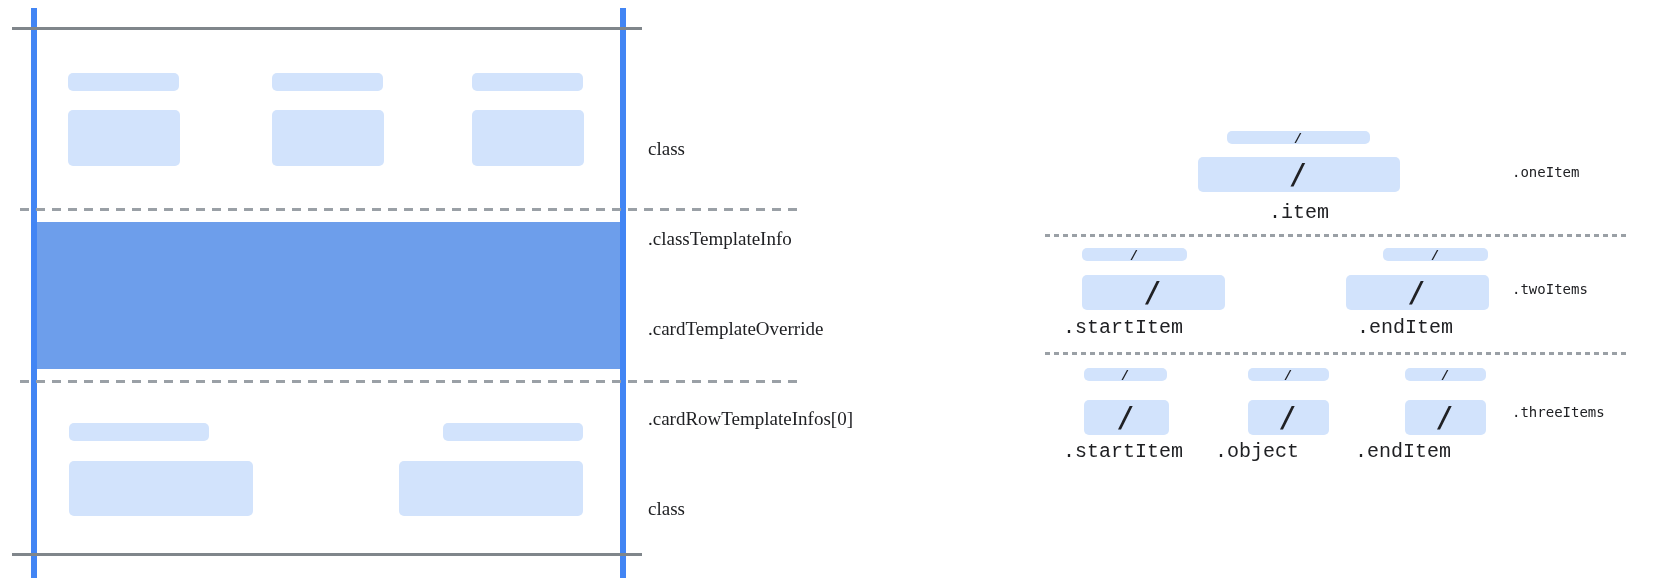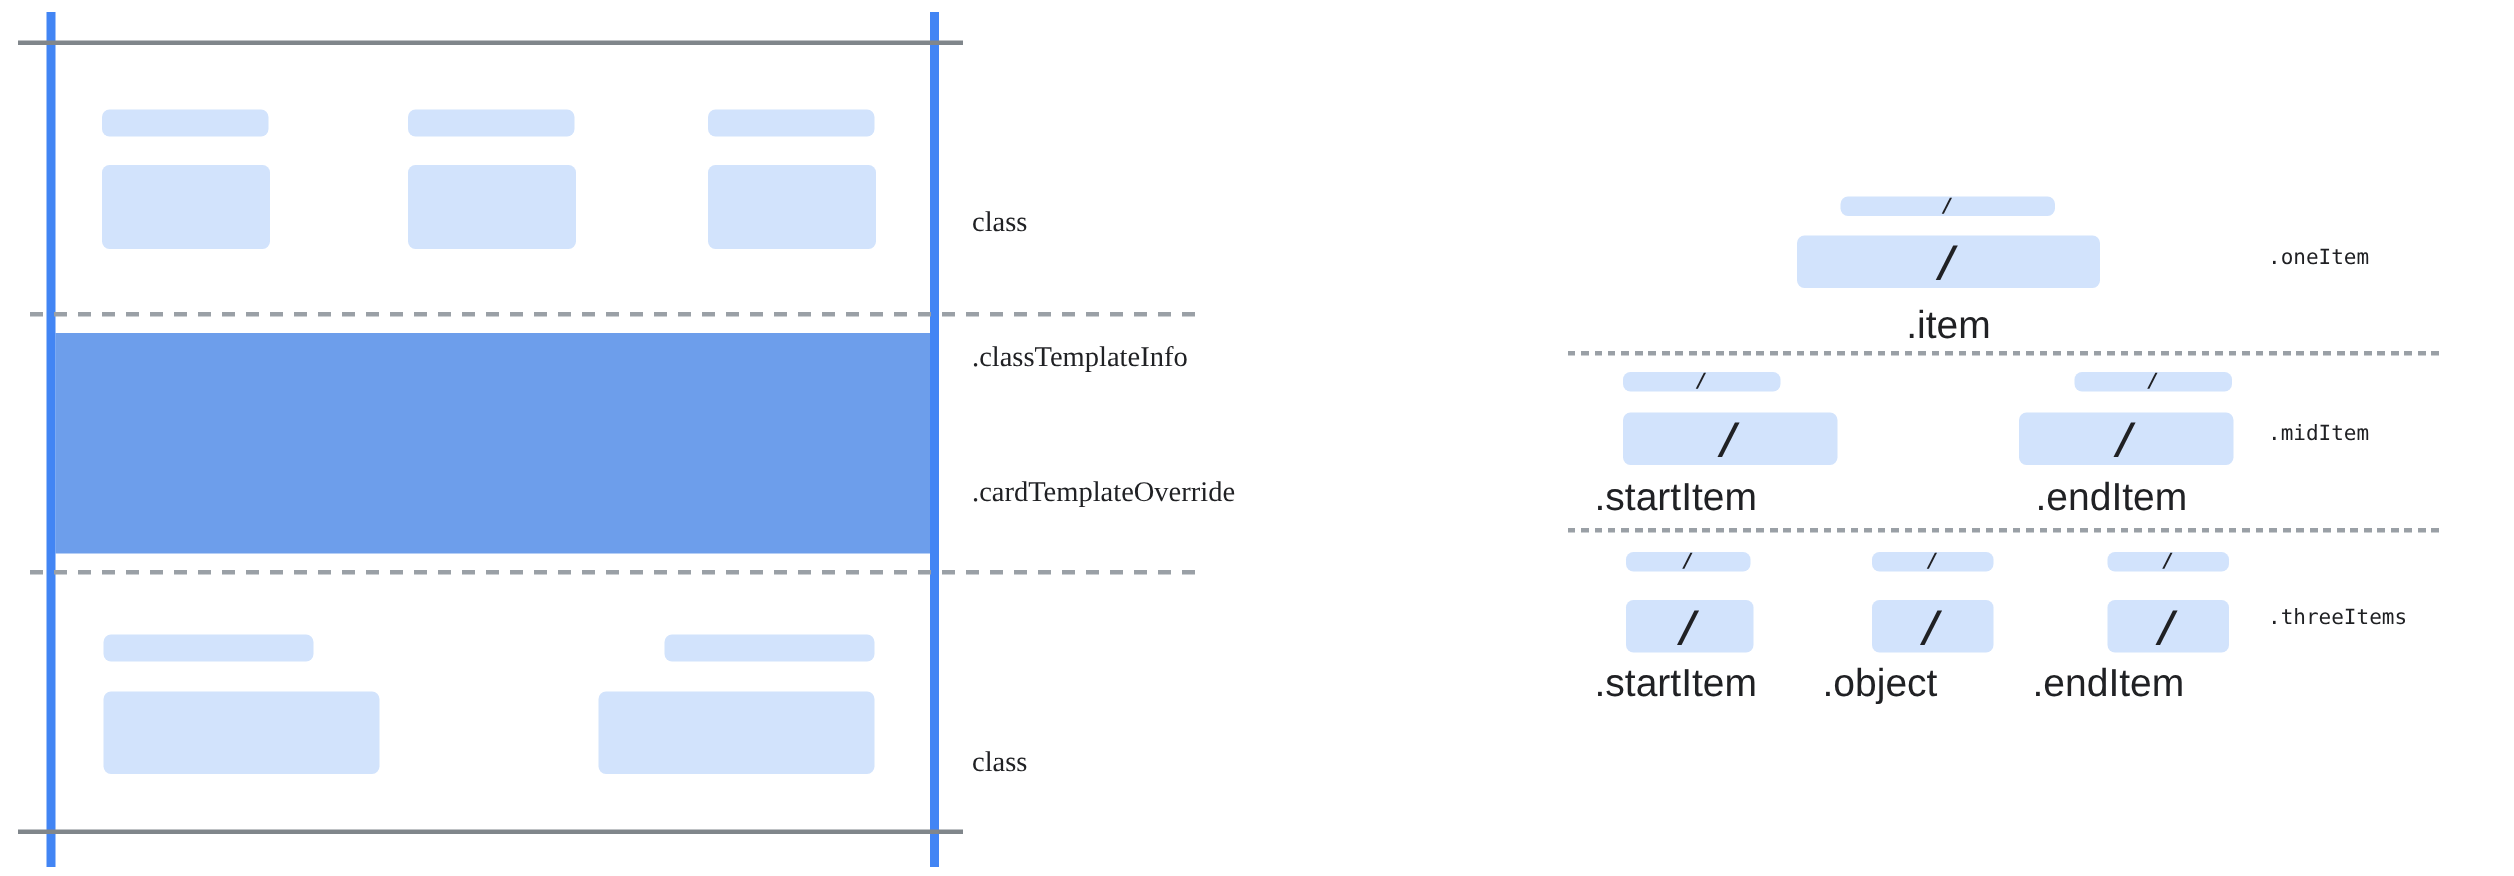--- a/index.html
+++ b/index.html
@@ -13,21 +13,21 @@
   .vline{position:absolute;width:6px;background:var(--accent_blue);}
   .hline{position:absolute;height:3px;background:var(--solid_line_gray);}
   .dash3{position:absolute;height:3px;
          background:repeating-linear-gradient(90deg,var(--dashed_line_gray) 0 9px,transparent 9px 16px);}
   .dash2{position:absolute;height:3px;
          background:repeating-linear-gradient(90deg,var(--dashed_line_gray) 0 5px,transparent 5px 9px);}
   .heading{position:absolute;font-family:"Liberation Sans",sans-serif;font-weight:700;
            font-size:33px;color:var(--heading_gray);white-space:pre;}
   .code{position:absolute;font-family:Liberation Serif, serif;font-size:19px;
         line-height:30px;color:var(--code_text);white-space:pre;}
-  .rlabel{position:absolute;font-family:Liberation Sans, sans-serif;font-size:26px;
+  .rlabel{position:absolute;font-family:Liberation Mono, monospace;font-size:20px;
           color:var(--code_text);white-space:pre;}
   .rowname{position:absolute;font-family:"DejaVu Sans Mono",monospace;font-size:14px;
            color:var(--code_text);white-space:pre;}
   .center{text-align:center;}
 </style>
 </head>
 <body>
 
 <div id="canvas">
 
@@ -50,20 +50,21 @@
 
   <div class="bar" style="left:69px;top:423px;width:140px;height:18px;"></div>
   <div class="bar" style="left:69px;top:461px;width:184px;height:55px;"></div>
   <div class="bar" style="left:443px;top:423px;width:140px;height:18px;"></div>
   <div class="bar" style="left:399px;top:461px;width:184px;height:55px;"></div>
 
   <div class="code" style="left:648px;top:74px;">
     <div>class</div>
     <div>.classTemplateInfo</div>
     <div>.cardTemplateOverride</div>
+    <div>.cardRowTemplateInfos[0]</div>
   </div>
 
 
   <div class="code" style="left:648px;top:434px;">
     <div>class</div>
     
     
     
   </div>
 
@@ -85,21 +86,21 @@
     <span class="slash-lg">/</span>
   </div>
   <div class="bar slashbar" style="left:1383px;top:248px;width:105px;height:13px;">
     <span class="slash-sm">/</span>
   </div>
   <div class="bar slashbar" style="left:1346px;top:275px;width:143px;height:35px;">
     <span class="slash-lg">/</span>
   </div>
   <div class="rlabel" style="left:1063px;top:316px;">.startItem</div>
   <div class="rlabel" style="left:1357px;top:316px;">.endItem</div>
-  <div class="rowname" style="left:1512px;top:281px;">.midItem</div>
+  <div class="rowname" style="left:1512px;top:281px;">.twoItems</div>
 
   <div class="dash2" style="left:1045px;top:352px;width:585px;"></div>
 
   <div class="bar slashbar" style="left:1084px;top:368px;width:83px;height:13px;">
     <span class="slash-sm">/</span>
   </div>
   <div class="bar slashbar" style="left:1084px;top:400px;width:85px;height:35px;">
     <span class="slash-lg">/</span>
   </div>
   <div class="bar slashbar" style="left:1248px;top:368px;width:81px;height:13px;">

